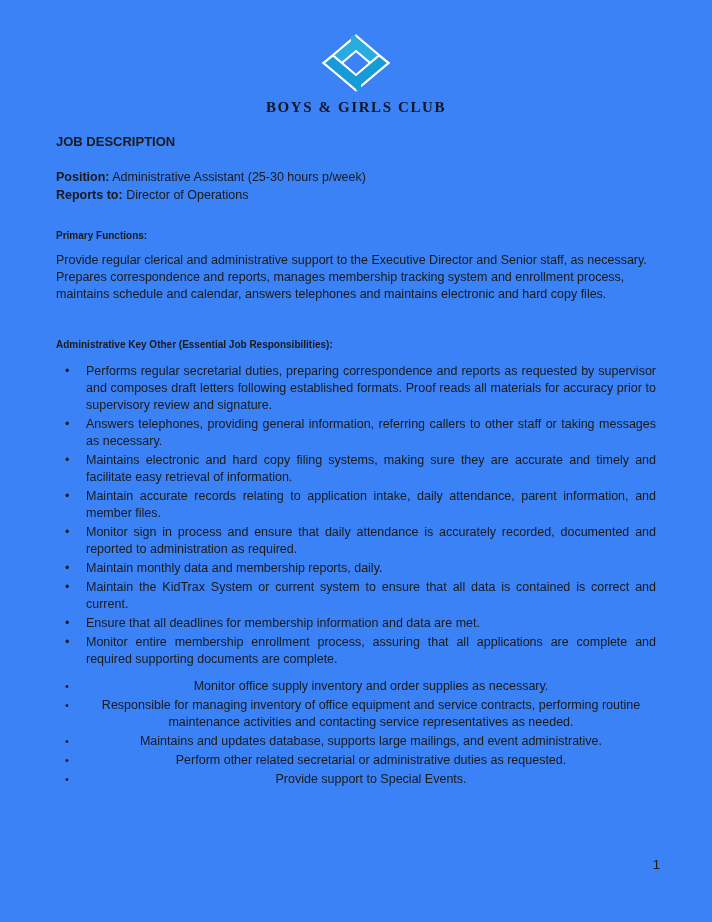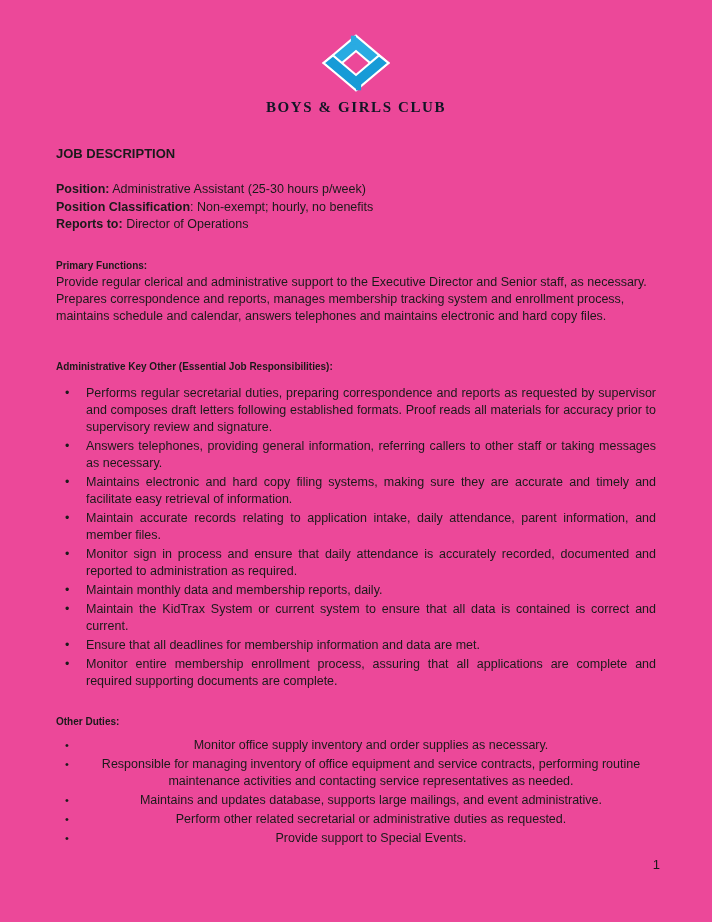--- a/index.html
+++ b/index.html
@@ -6,21 +6,21 @@
   html, body { background: #ffffff; }
   body {
     font-family: "Liberation Sans", sans-serif;
     color: #1a1a1a;
     -webkit-font-smoothing: antialiased;
   }
   .page {
     width: 712px;
     height: 922px;
     margin: 0 auto;
-    background: #ec4899;
+    background: #3b82f6;
     position: relative;
     padding: 28px 56px 0 56px;
     overflow: hidden;
   }
   .logo-wrap { text-align: center; margin-top: 6px; }
   .logo-svg { display: inline-block; }
   .logo-title {
     font-family: "Liberation Serif", serif;
     font-weight: bold;
     font-size: 15px;
@@ -28,26 +28,26 @@
     color: #121625;
     margin-top: 3px;
   }
   .logo-sub {
     font-family: "Liberation Serif", serif;
     font-size: 9.5px;
     letter-spacing: 1.1px;
     color: #121625;
     margin-top: 1px;
   }
-  .doc-title { font-weight: bold; font-size: 13px; margin-top: 30px; }
+  .doc-title { font-weight: bold; font-size: 13px; margin-top: 18px; }
   .meta { margin-top: 20px; font-size: 12.5px; line-height: 17.5px; }
   .b { font-weight: bold; }
   .section-heading { font-weight: bold; font-size: 10px; margin-top: 26px; }
   .section-heading.gap-lg { margin-top: 36px; }
-  .para { font-size: 12.5px; line-height: 17px; margin-top: 3px; }
+  .para { font-size: 12.5px; line-height: 17px; margin-top: 11px; }
   .bullets { margin-top: 13px; }
   .bullets2 { margin-top: 10px; }
   .bullet { display: flex; font-size: 12.5px; line-height: 17px; margin-bottom: 2px; }
   .bullet .dot { flex: 0 0 30px; padding-left: 9px; }
   .bullets2 .dot { font-size: 11px; }
   .bullet .txt { flex: 1; text-align: justify; }
   .bullets2 .txt { text-align: center; }
   .page-num { position: absolute; right: 52px; bottom: 50px; font-size: 13px; color: #1a1a1a; }
 </style>
 </head>
@@ -67,21 +67,20 @@
         <rect x="50" y="56" width="6" height="10" fill="#179BD7"></rect>
       </svg>
     </span>
     <div class="logo-title">BOYS &amp; GIRLS CLUB</div>
   </div>
 
   <div class="doc-title">JOB DESCRIPTION</div>
 
   <div class="meta">
     <div><span class="b">Position:</span> <span>Administrative Assistant (25-30 hours p/week)</span></div>
-    <div><span class="b">Position Classification</span><span>: Non-exempt; hourly, no benefits</span></div>
     <div><span class="b">Reports to:</span> <span>Director of Operations</span></div>
   </div>
 
   <div class="section-heading">Primary Functions:</div>
   <div class="para">Provide regular clerical and administrative support to the Executive Director and Senior staff, as necessary. Prepares correspondence and reports, manages membership tracking system and enrollment process, maintains schedule and calendar, answers telephones and maintains electronic and hard copy files.</div>
 
   <div class="section-heading gap-lg">Administrative Key Other (Essential Job Responsibilities):</div>
   <div class="bullets">
     <div class="bullet">
         <span class="dot">•</span>
@@ -114,21 +113,20 @@
     <div class="bullet">
         <span class="dot">•</span>
         <span class="txt">Ensure that all deadlines for membership information and data are met.</span>
       </div>
     <div class="bullet">
         <span class="dot">•</span>
         <span class="txt">Monitor entire membership enrollment process, assuring that all applications are complete and required supporting documents are complete.</span>
       </div>
   </div>
 
-  <div class="section-heading">Other Duties:</div>
   <div class="bullets bullets2">
     <div class="bullet">
         <span class="dot">•</span>
         <span class="txt">Monitor office supply inventory and order supplies as necessary.</span>
       </div>
     <div class="bullet">
         <span class="dot">•</span>
         <span class="txt">Responsible for managing inventory of office equipment and service contracts, performing routine maintenance activities and contacting service representatives as needed.</span>
       </div>
     <div class="bullet">

